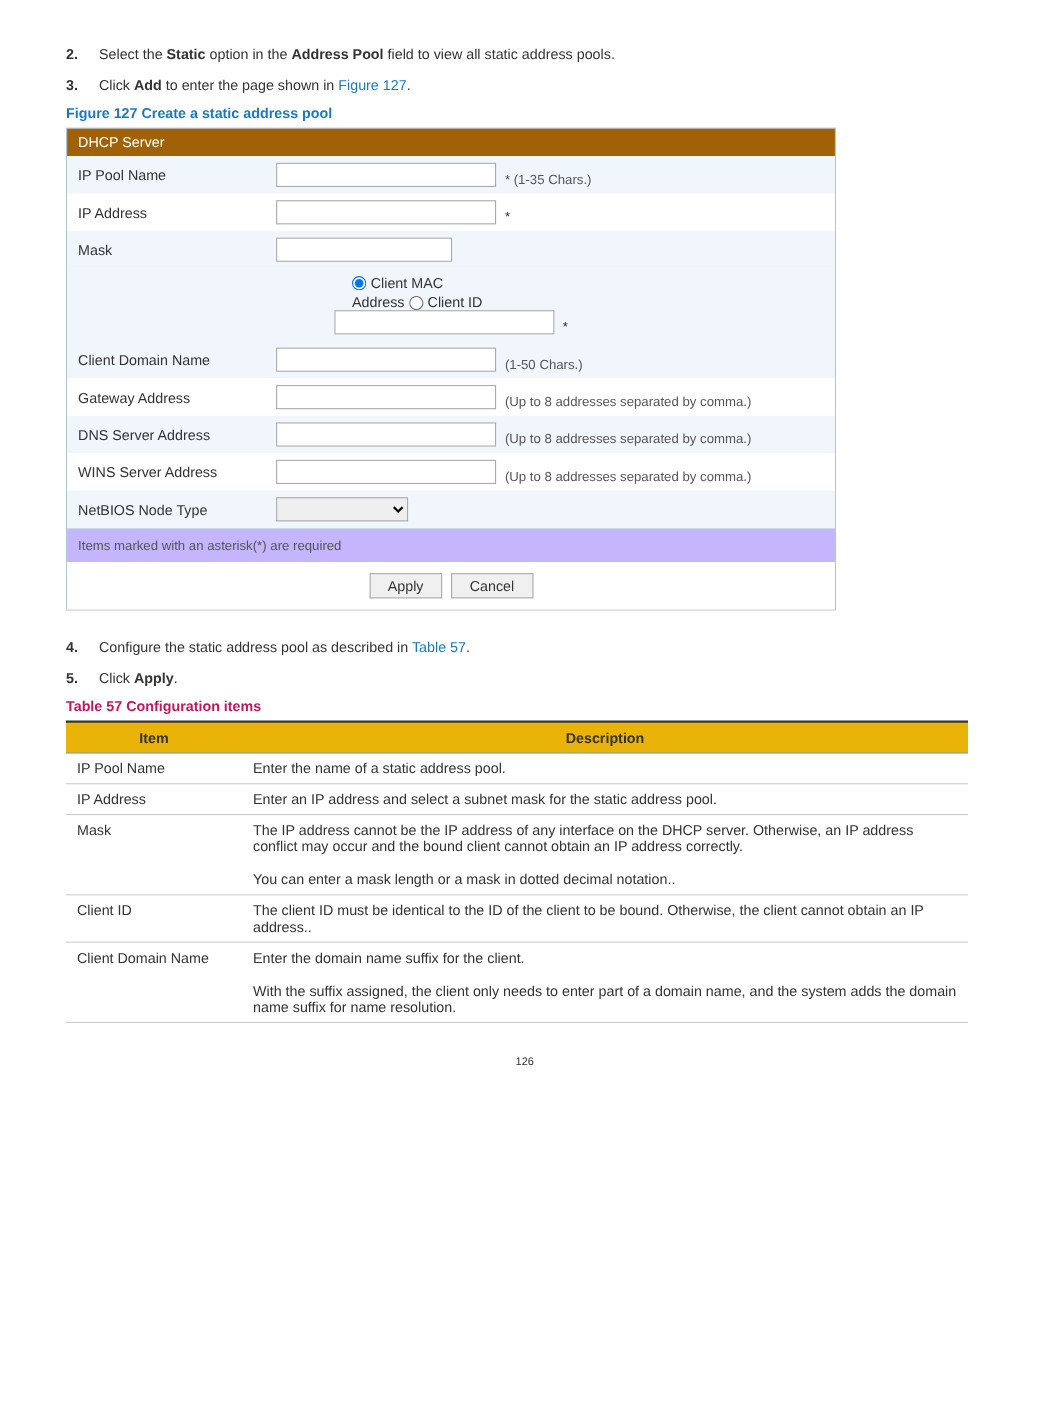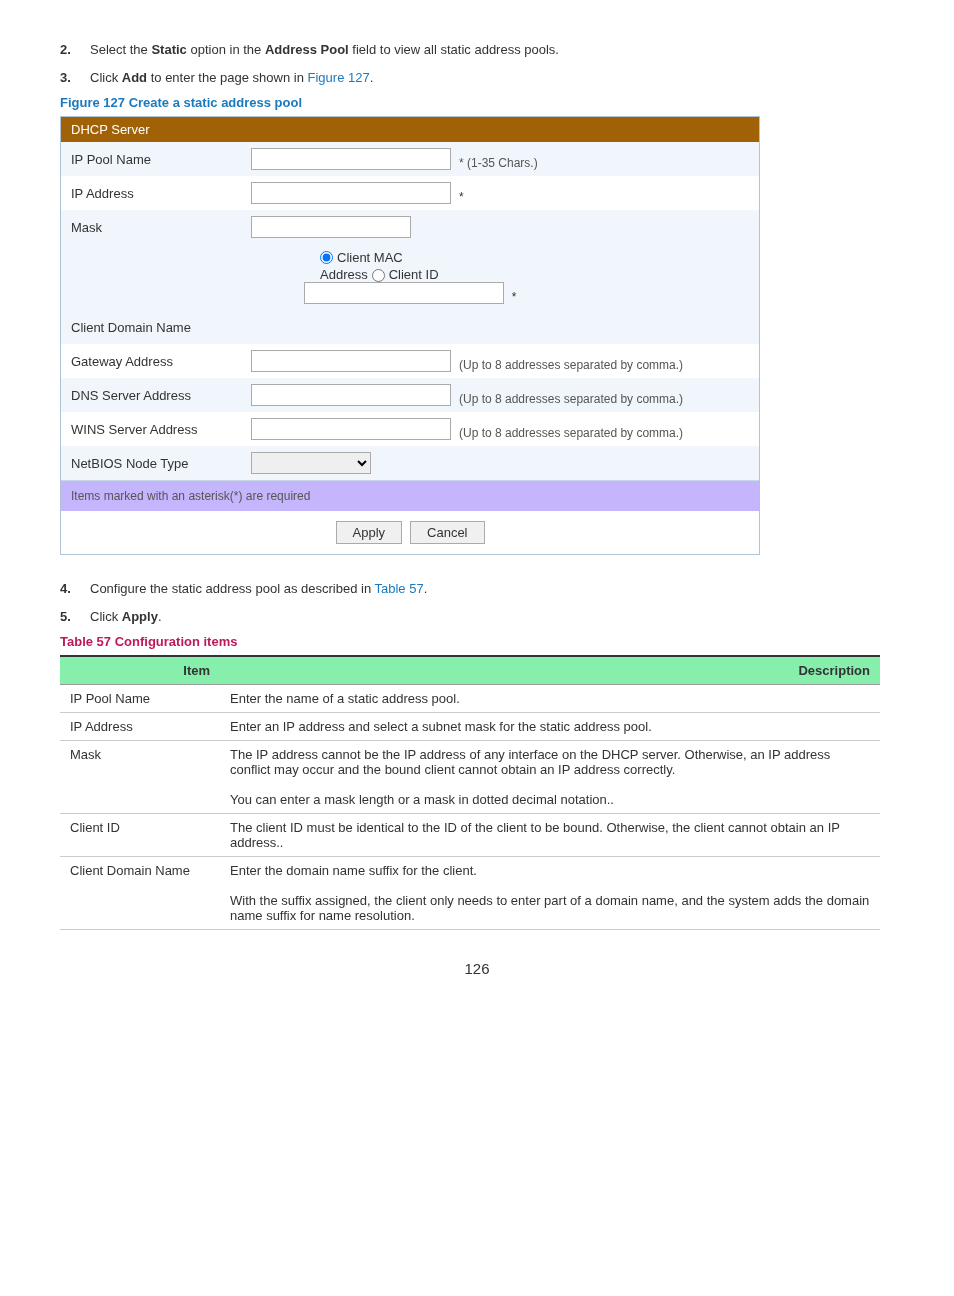--- a/index.html
+++ b/index.html
@@ -129,26 +129,26 @@
       font-weight: bold;
       font-size: 13px;
       margin-bottom: 6px;
     }
     .config-table {
       width: 820px;
       border-collapse: collapse;
       border-top: 2px solid #333;
     }
     .config-table th {
-      text-align: right;
+      text-align: center;
       font-weight: bold;
       font-size: 13px;
       padding: 6px 10px;
       border-bottom: 1px solid #999;
-      background: #86efac;
+      background: #eab308;
     }
     .config-table td {
       padding: 6px 10px;
       font-size: 13px;
       vertical-align: top;
       border-bottom: 1px solid #ccc;
     }
     .config-table tr:nth-child(odd) td {
       background: #fff;
     }
@@ -175,21 +175,21 @@
       justify-content: center;
       font-weight: bold;
       font-size: 12px;
       color: #1a7abf;
       flex-shrink: 0;
     }
     .page-number {
       text-align: center;
       margin-top: 30px;
       color: #333;
-      font-size: 15px;
+      font-size: 10px;
     }
   </style>
 </head>
 <body>
 
 <div class="step-item">
   <span class="step-num">2.</span>
   <span class="step-text">
     Select the <strong>Static</strong> option in the <strong>Address Pool</strong> field to view all static address pools.
   </span>
@@ -246,20 +246,24 @@
         </div>
       </div>
       <div class="form-input-wrap">
         <input class="form-input form-input-md" type="text" style="">
         <span class="form-hint required-star">*</span>
       </div>
     </div>
 
     <div class="form-row">
       <div class="form-label">Client Domain Name</div>
+      <div class="form-input-wrap">
+        <input class="form-input form-input-md" type="text" style="">
+        <span class="form-hint">(1-50 Chars.)</span>
+      </div>
     </div>
 
     <div class="form-row">
       <div class="form-label">Gateway Address</div>
       <div class="form-input-wrap">
         <input class="form-input form-input-md" type="text" style="">
         <span class="form-hint">(Up to 8 addresses separated by comma.)</span>
       </div>
     </div>
 

